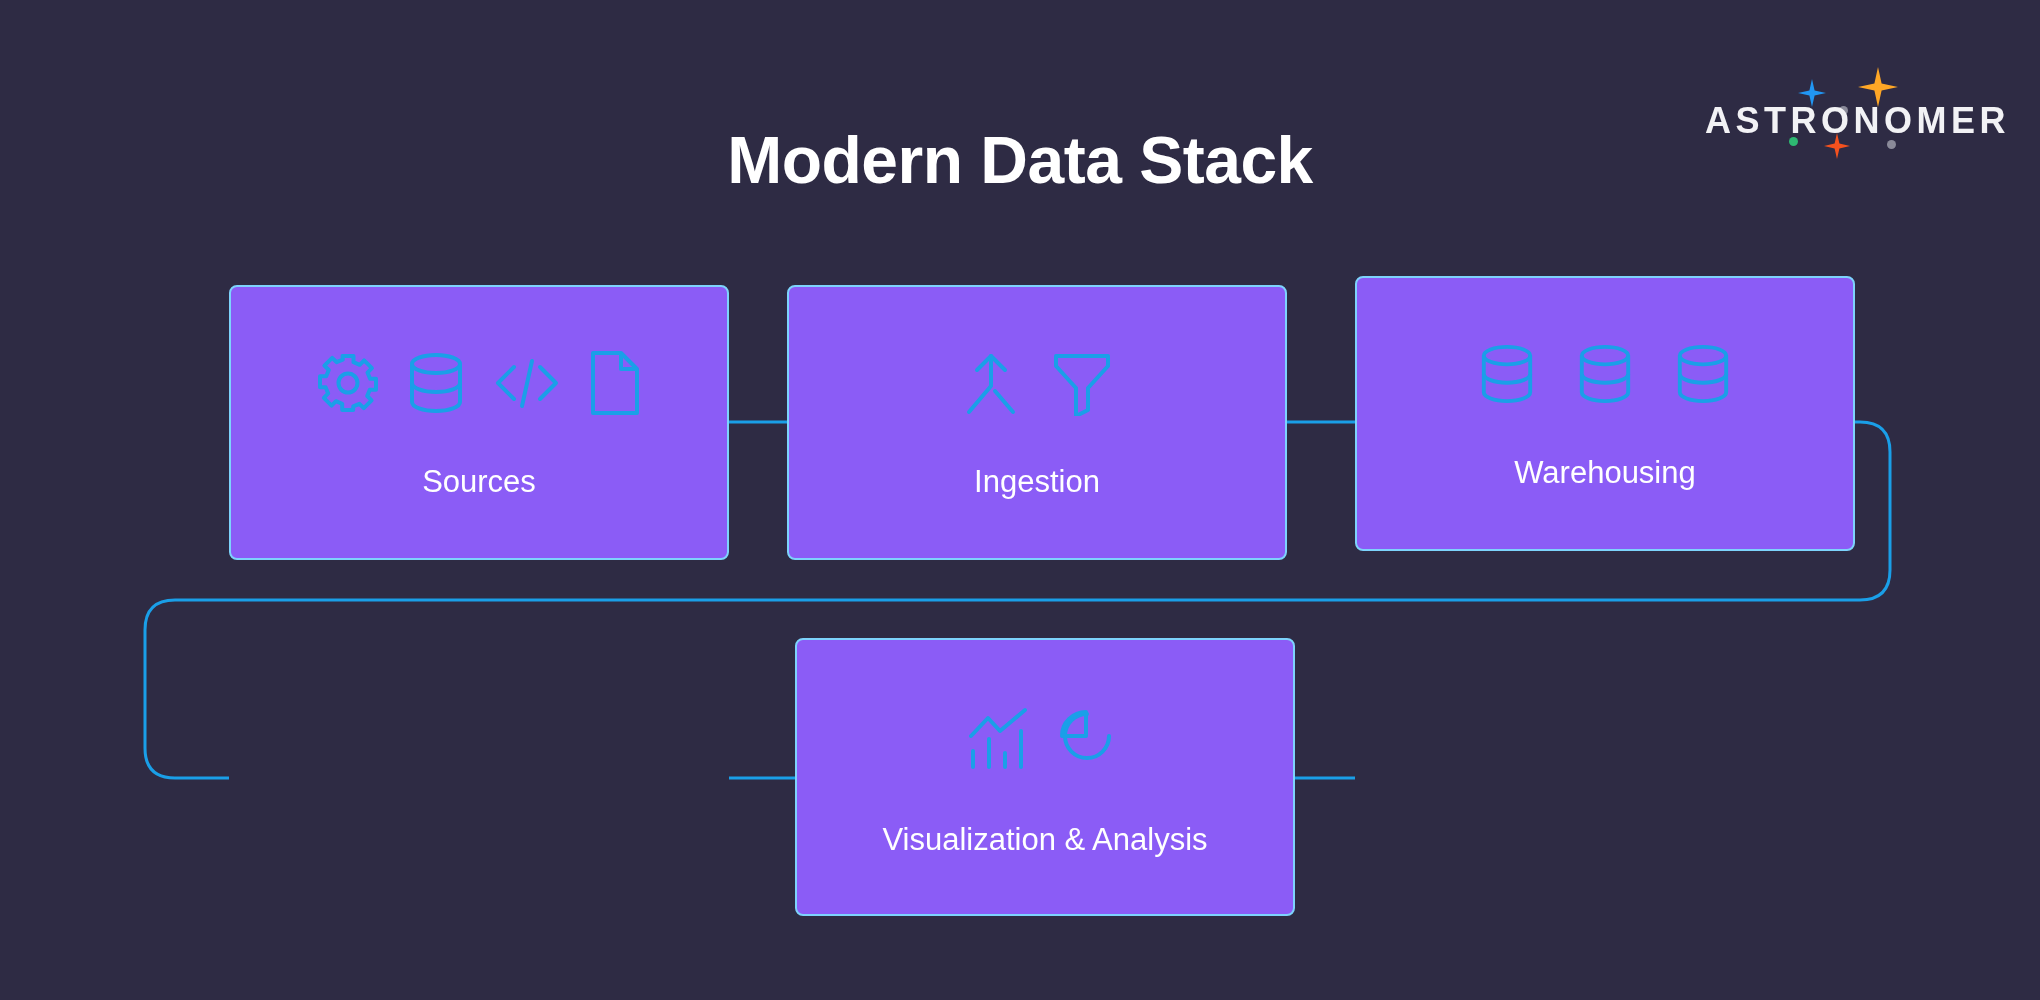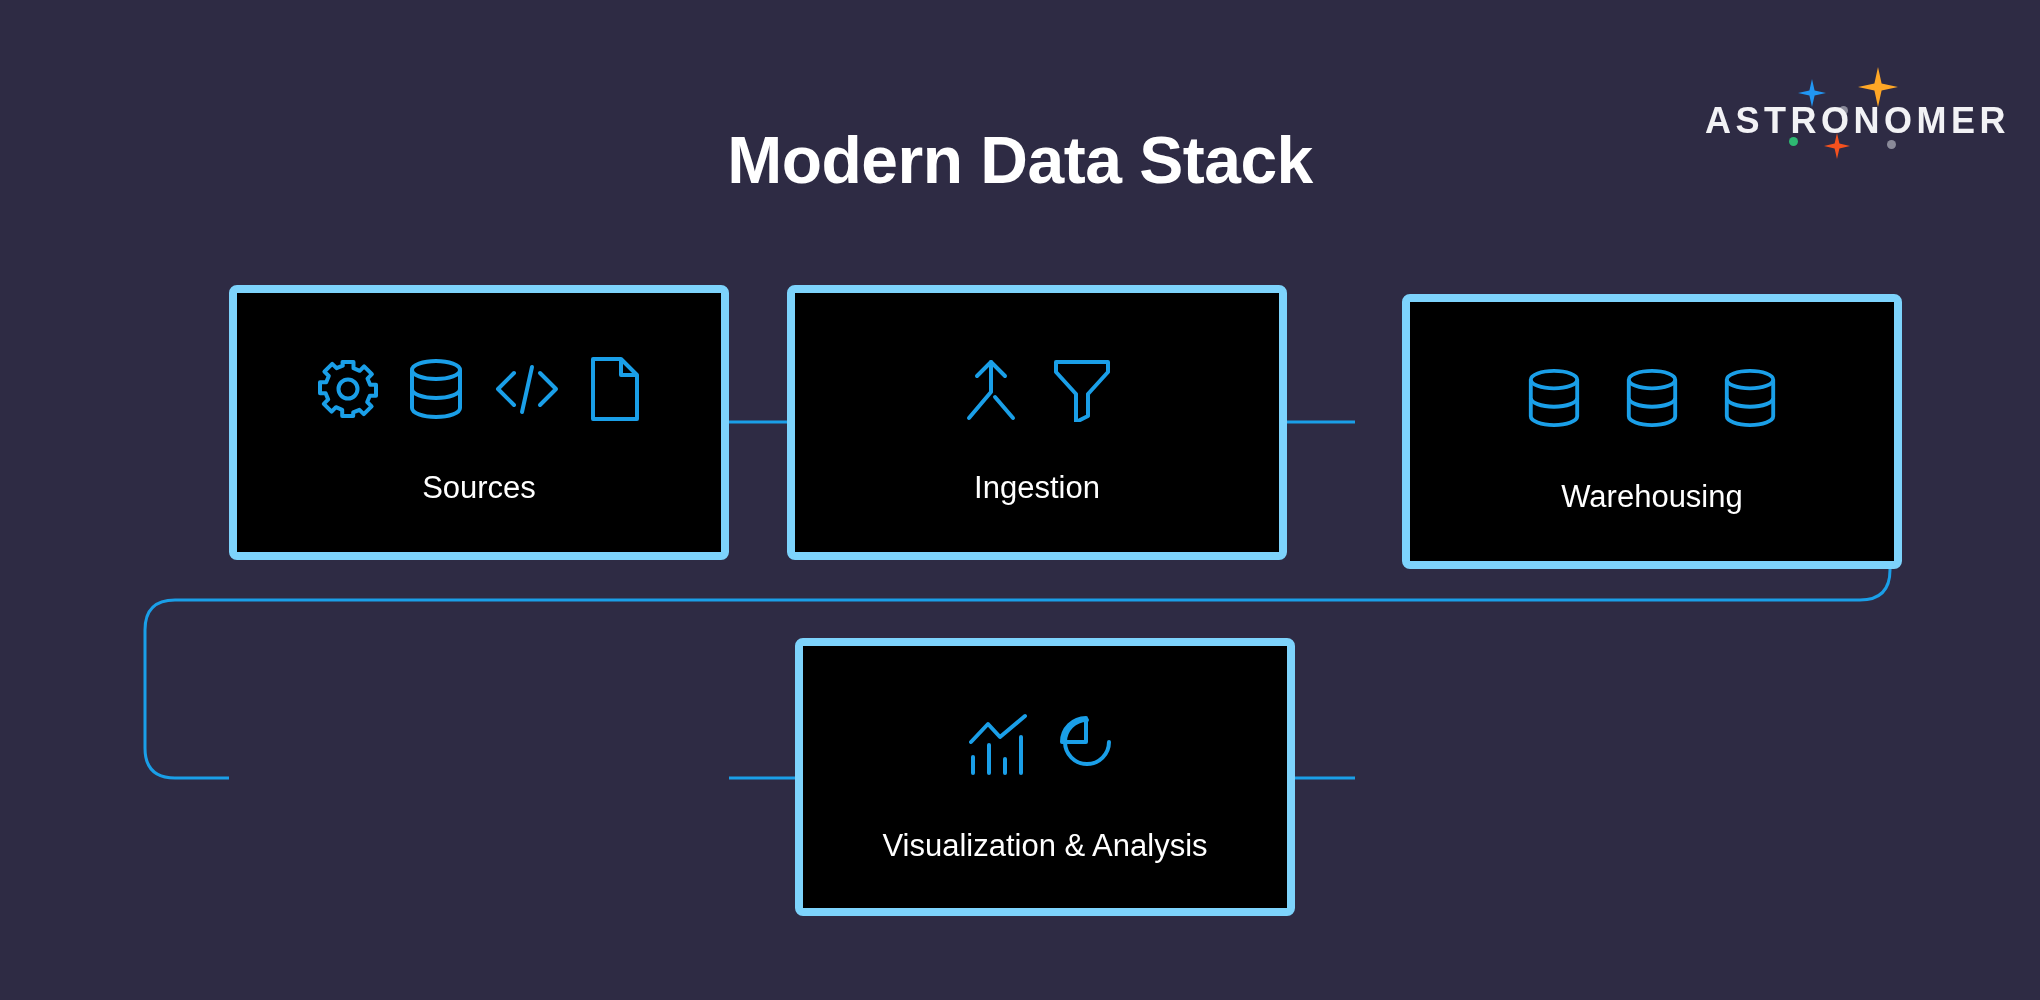--- a/index.html
+++ b/index.html
@@ -62,22 +62,22 @@
     position: absolute;
     left: 0; top: 0;
     width: 2040px;
     height: 1000px;
     pointer-events: none;
   }
 
   
   .card {
     position: absolute;
-    background: #000000;
-    border: 8px solid #7dd3fc;
+    background: #8b5cf6;
+    border: 2px solid #7dd3fc;
     border-radius: 8px;
     display: flex;
     flex-direction: column;
     align-items: center;
     justify-content: flex-start;
   }
   .card-icons {
     display: flex;
     align-items: center;
     justify-content: center;
@@ -91,21 +91,21 @@
     font-family: "Liberation Sans", sans-serif;
     white-space: nowrap;
     text-align: center;
     width: 100%;
   }
   .icon { display: block; }
 
   
   #card-sources     { left: 229px;  top: 285px; width: 500px; height: 275px; }
   #card-ingestion   { left: 787px;  top: 285px; width: 500px; height: 275px; align-items: center; }
-  #card-warehousing { left: 1355px; top: 294px; width: 500px; height: 275px; margin-left: 47px; }
+  #card-warehousing { left: 1355px; top: 276px; width: 500px; height: 275px; }
   
   #card-transformation { left: 229px;  top: 638px; width: 500px; height: 278px; }
   #card-visualization  { left: 795px;  top: 638px; width: 500px; height: 278px; align-items: flex-end; }
   #card-syncing        { left: 1355px; top: 638px; width: 500px; height: 278px; }
 
   #card-sources .card-icons,
   #card-ingestion .card-icons,
   #card-warehousing .card-icons { margin-top: 63px; }
   #card-sources .card-label,
   #card-ingestion .card-label,

